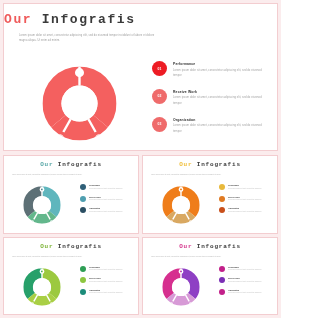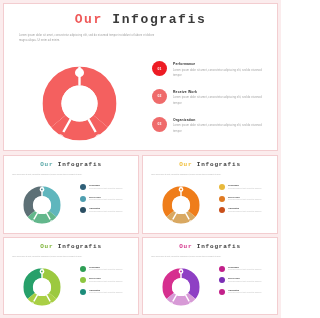--- a/index.html
+++ b/index.html
@@ -10,21 +10,21 @@
     overflow:hidden;
   }
   .page { position:relative; width:281px; height:318px; background:#fbeced; }
 
   
   .hero {
     position:absolute; left:3px; top:3px; width:275px; height:148px;
     background:#ffffff; border:1px solid #f3cdd0;
   }
   .hero-title {
-    text-align:center; margin-top:8px;
+    margin-top:8px;
     font-size:13px; letter-spacing:1.6px;
     font-family:"Liberation Mono", monospace;
     font-weight:700;
   }
   .t-accent { color:#ef5a5a; }
   .t-dark { color:#3a3a3a; }
 
   .hero-para {
     position:absolute; left:15px; top:30px; width:140px;
     font-size:2.6px; line-height:1.9; color:#9b9b9b;

